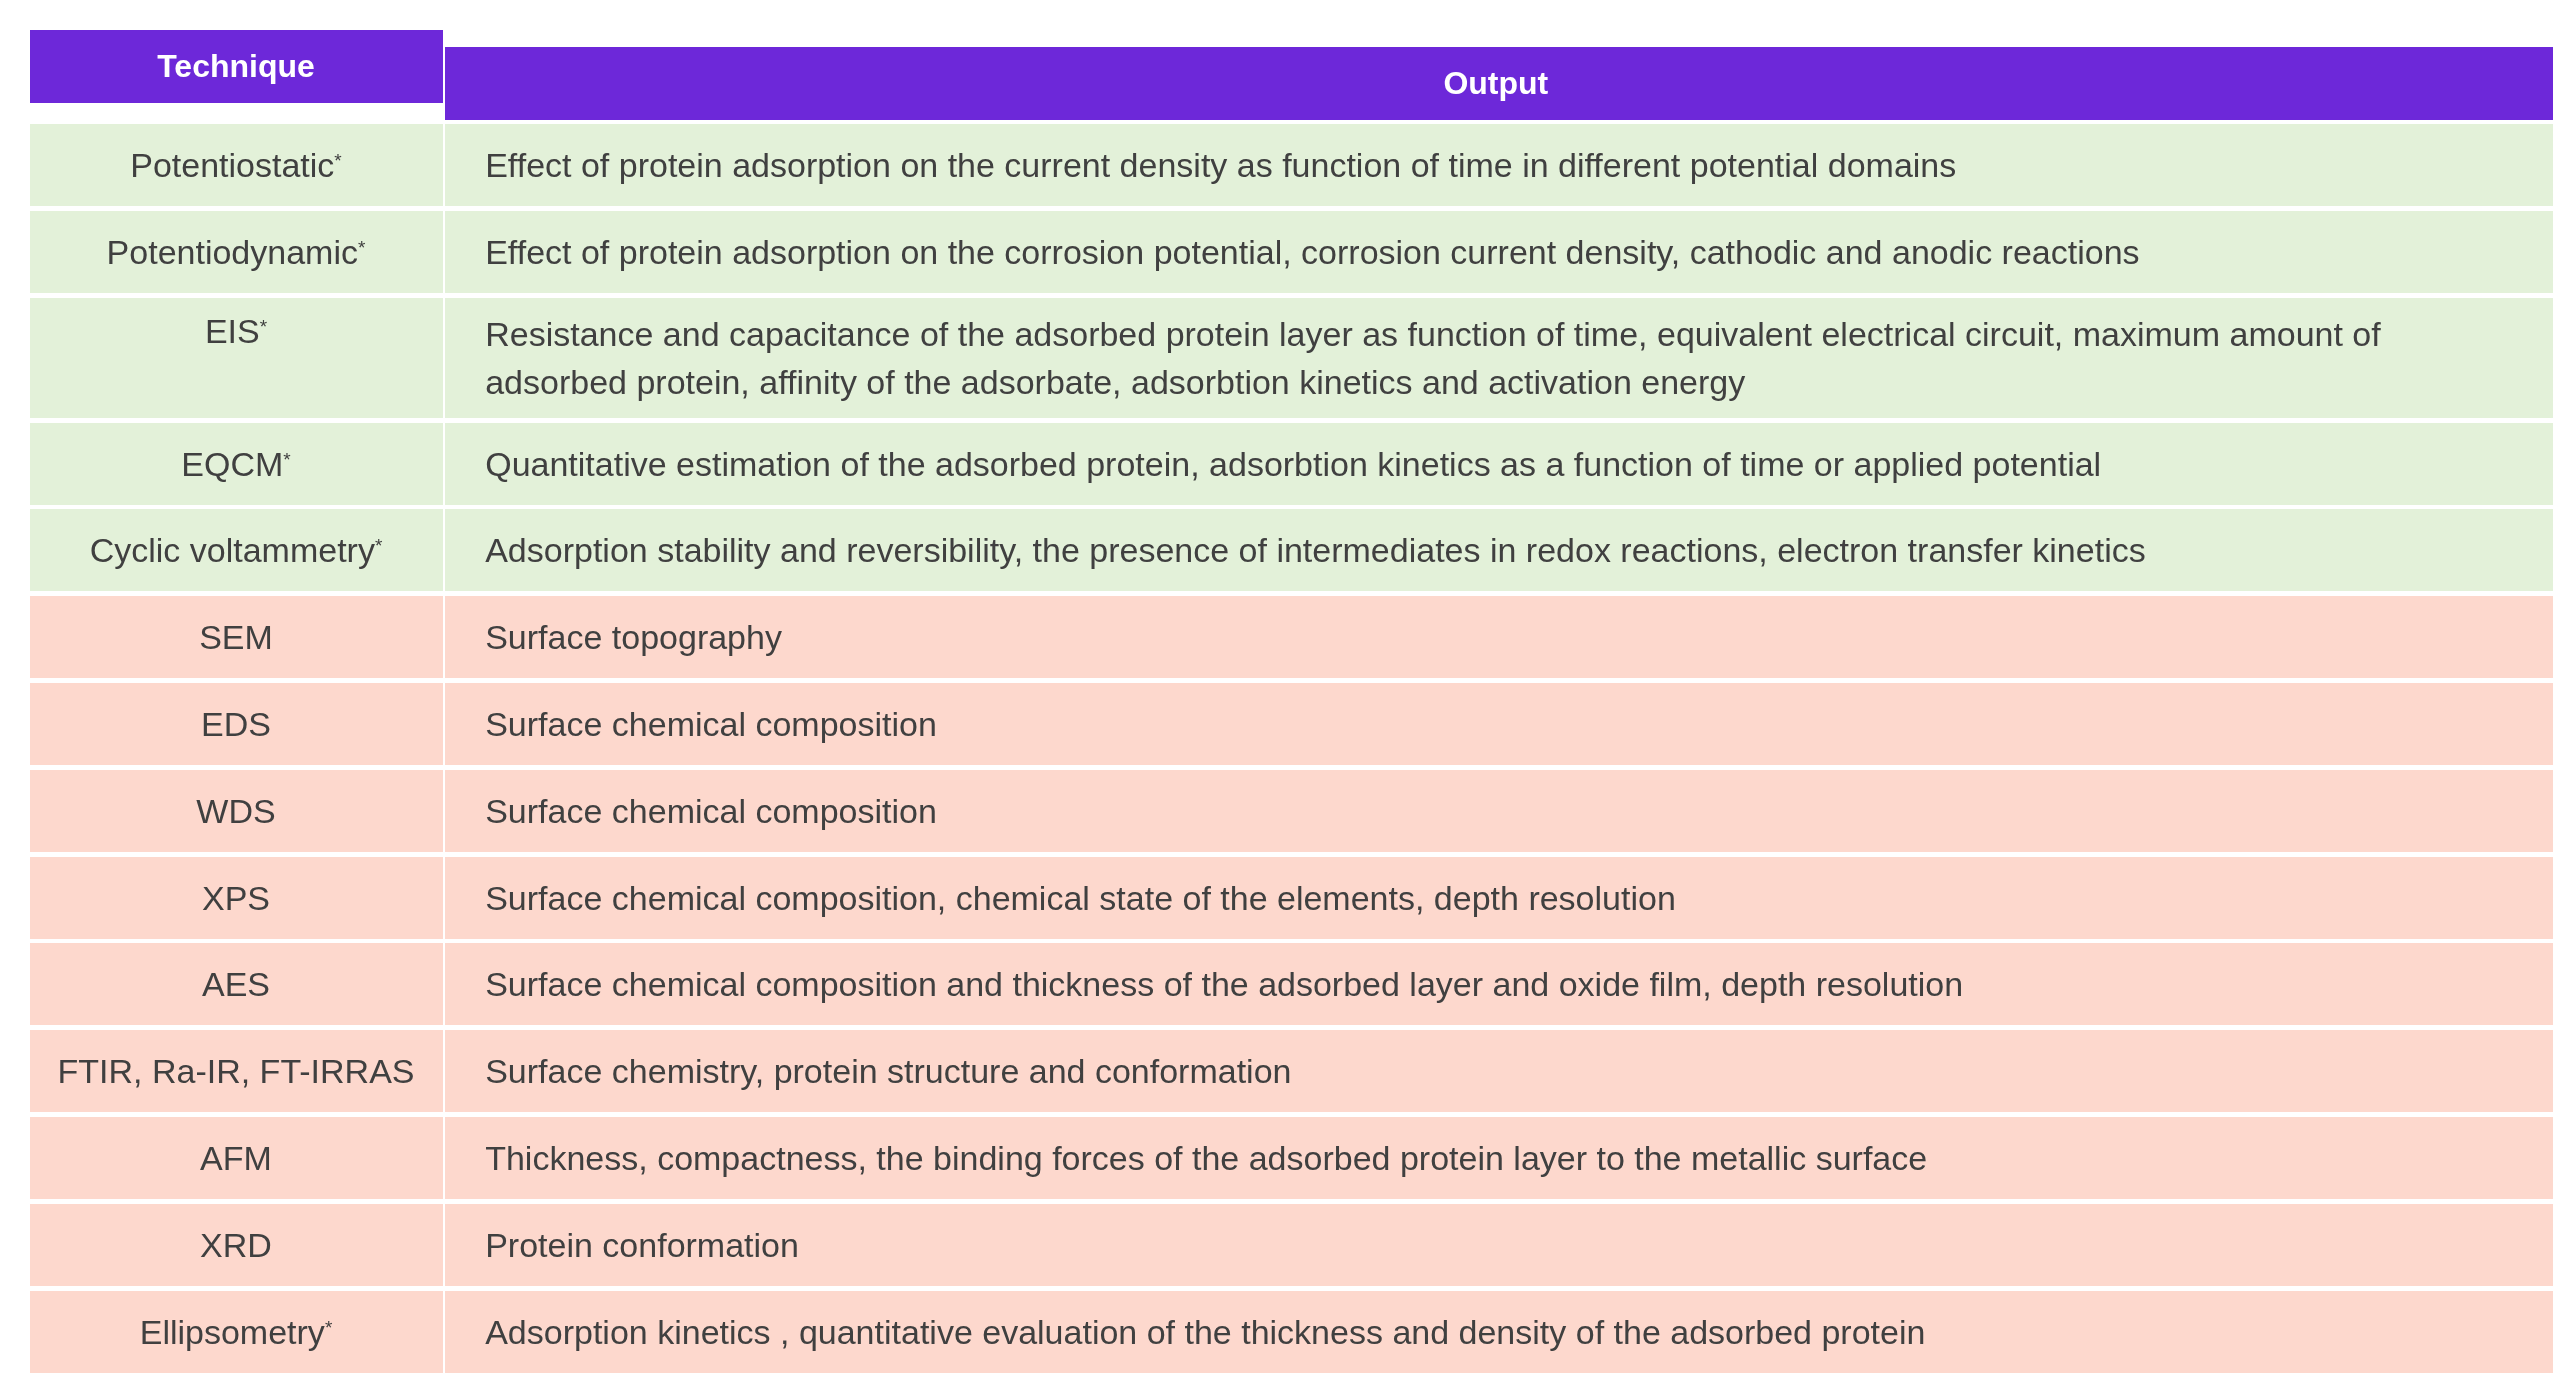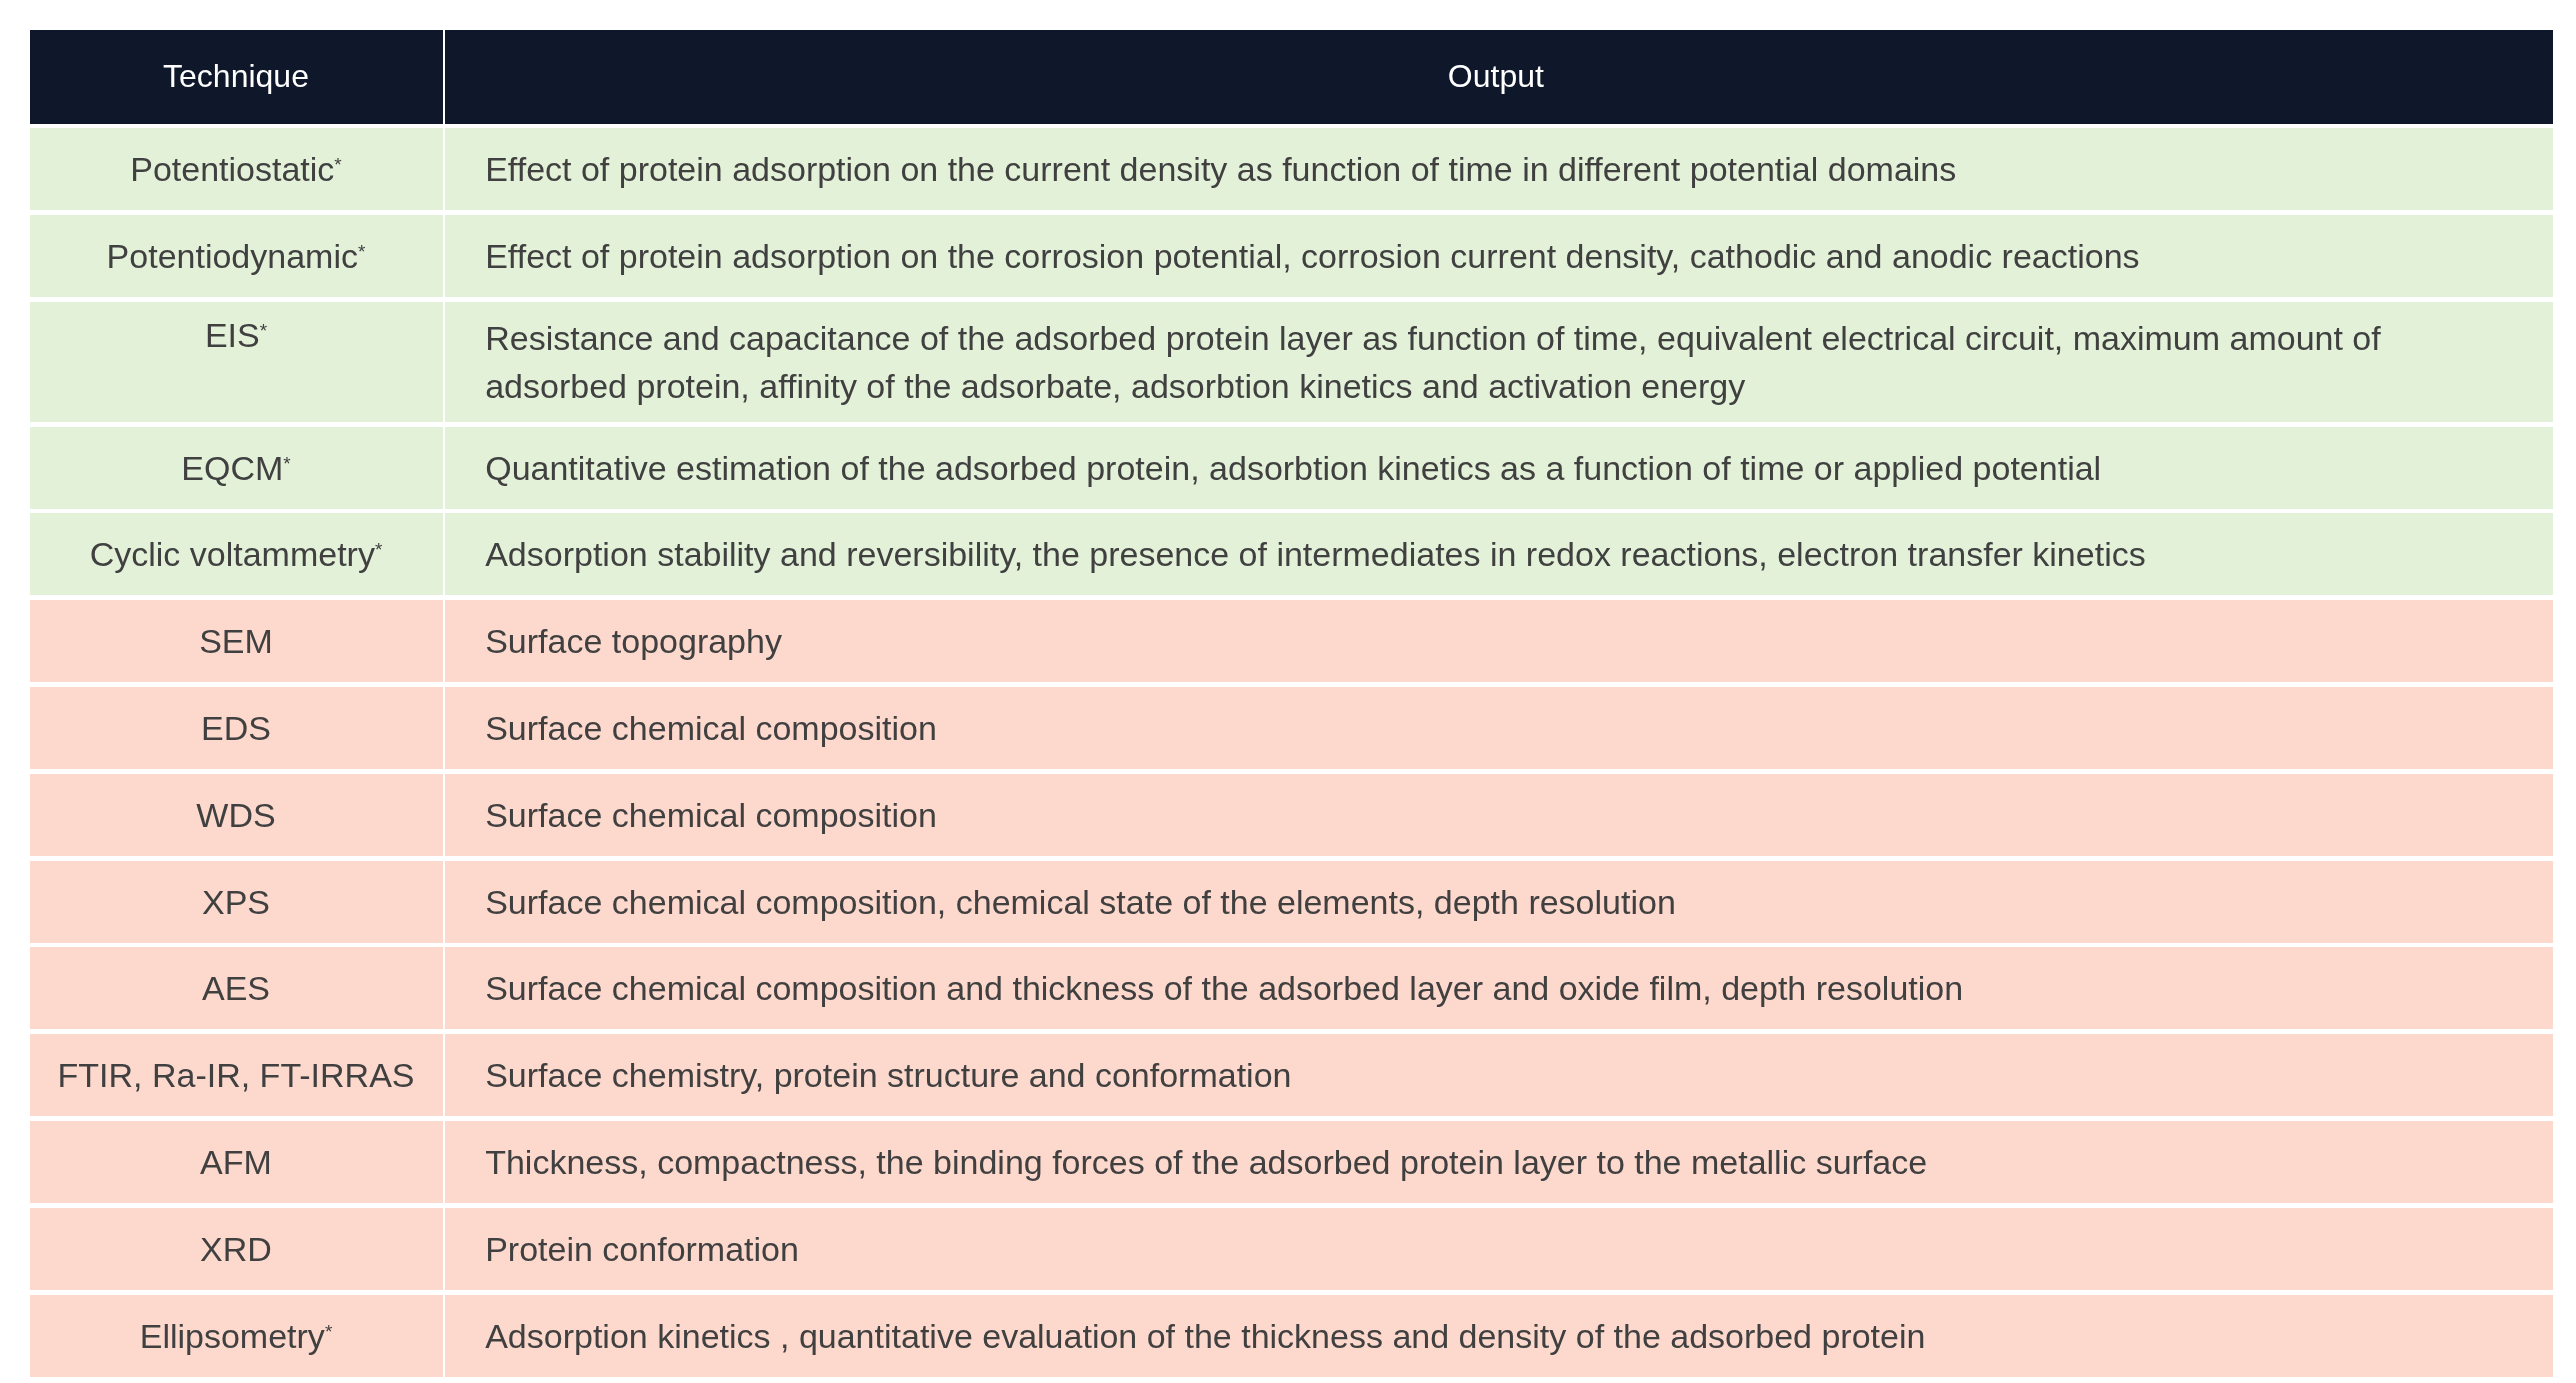--- a/index.html
+++ b/index.html
@@ -3,22 +3,22 @@
 <meta charset="utf-8">
 <style>
   html, body { margin: 0; padding: 0; background: #ffffff; }
   body { width: 2576px; height: 1384px; position: relative; overflow: hidden;
          font-family: "Liberation Sans", "DejaVu Sans", sans-serif; }
   .table { position: absolute; left: 29.5px; top: 29.5px; width: 2523px; }
   .row { display: flex; margin-bottom: 4.8px; }
   .cell { box-sizing: border-box; display: flex; align-items: center; }
   .c1 { width: 413px; justify-content: center; text-align: center; margin-right: 2.7px; }
   .c2 { flex: 1; padding-left: 40px; padding-right: 41px; }
-  .hdr .cell { background: #0f172a; color: #ffffff; font-weight: normal; font-size: 32px; height: 94px; justify-content: center; }
-  .hdr .c2 { padding-left: 0; padding-right: 6px; }
+  .hdr .cell { background: #6d28d9; color: #ffffff; font-weight: bold; font-size: 32px; height: 73px; justify-content: center; }
+  .hdr .c2 { padding-left: 0; padding-right: 6px; margin-top: 17px; }
   .green .cell { background: #e3f1d9; }
   .pink .cell { background: #fdd8cd; }
   .body .cell { color: #404040; font-size: 34px; height: 82px; line-height: 48px; }
   .body.tall .cell { height: 120px; }
   sup { font-size: 19px; position: relative; top: -4.1px; }
 </style>
 </head>
 <body>
 
 <div class="table">

